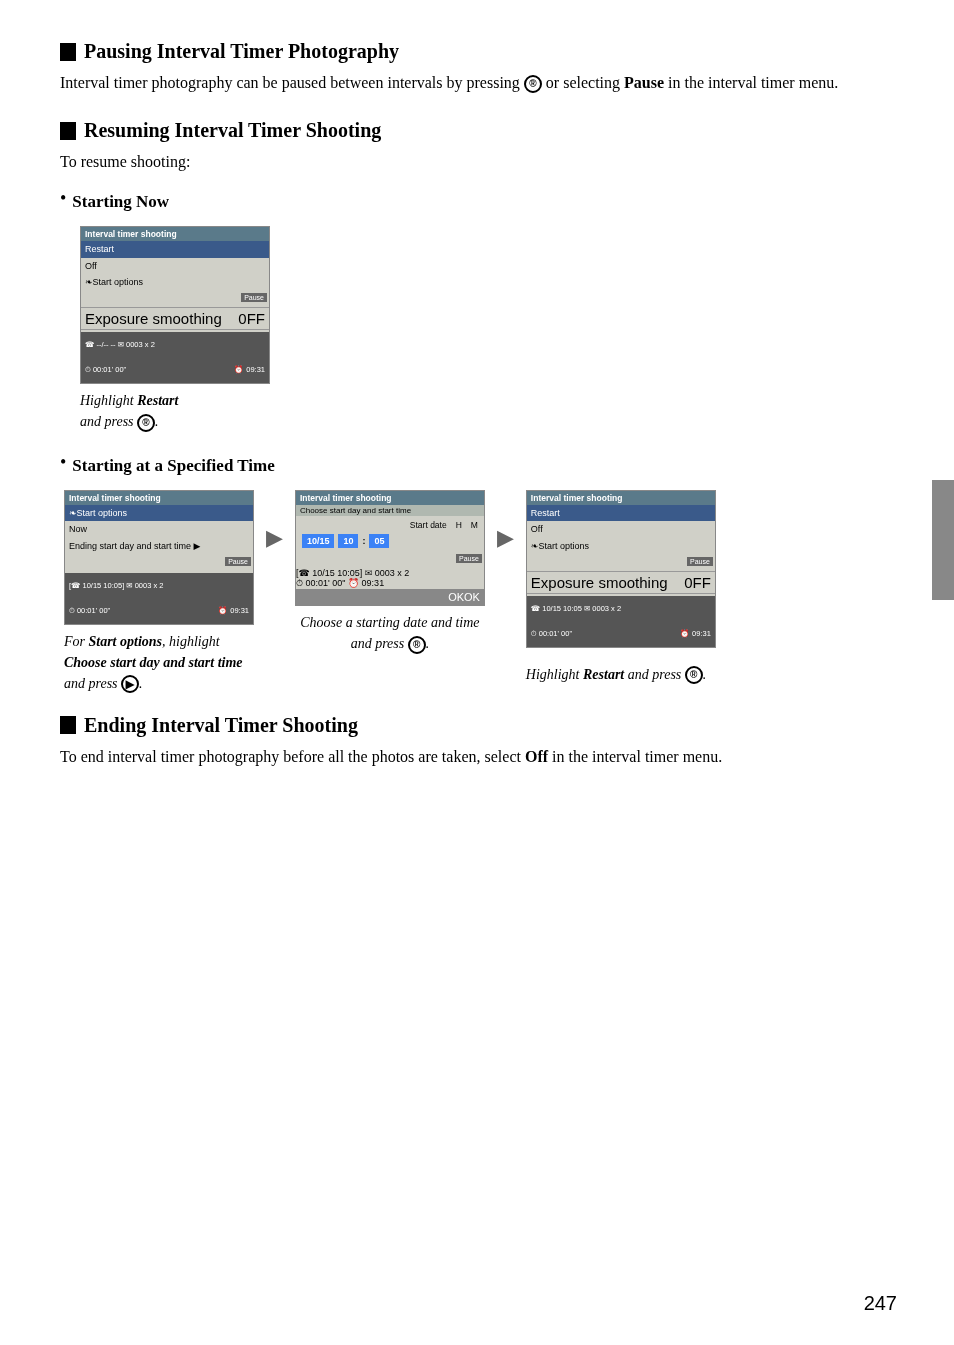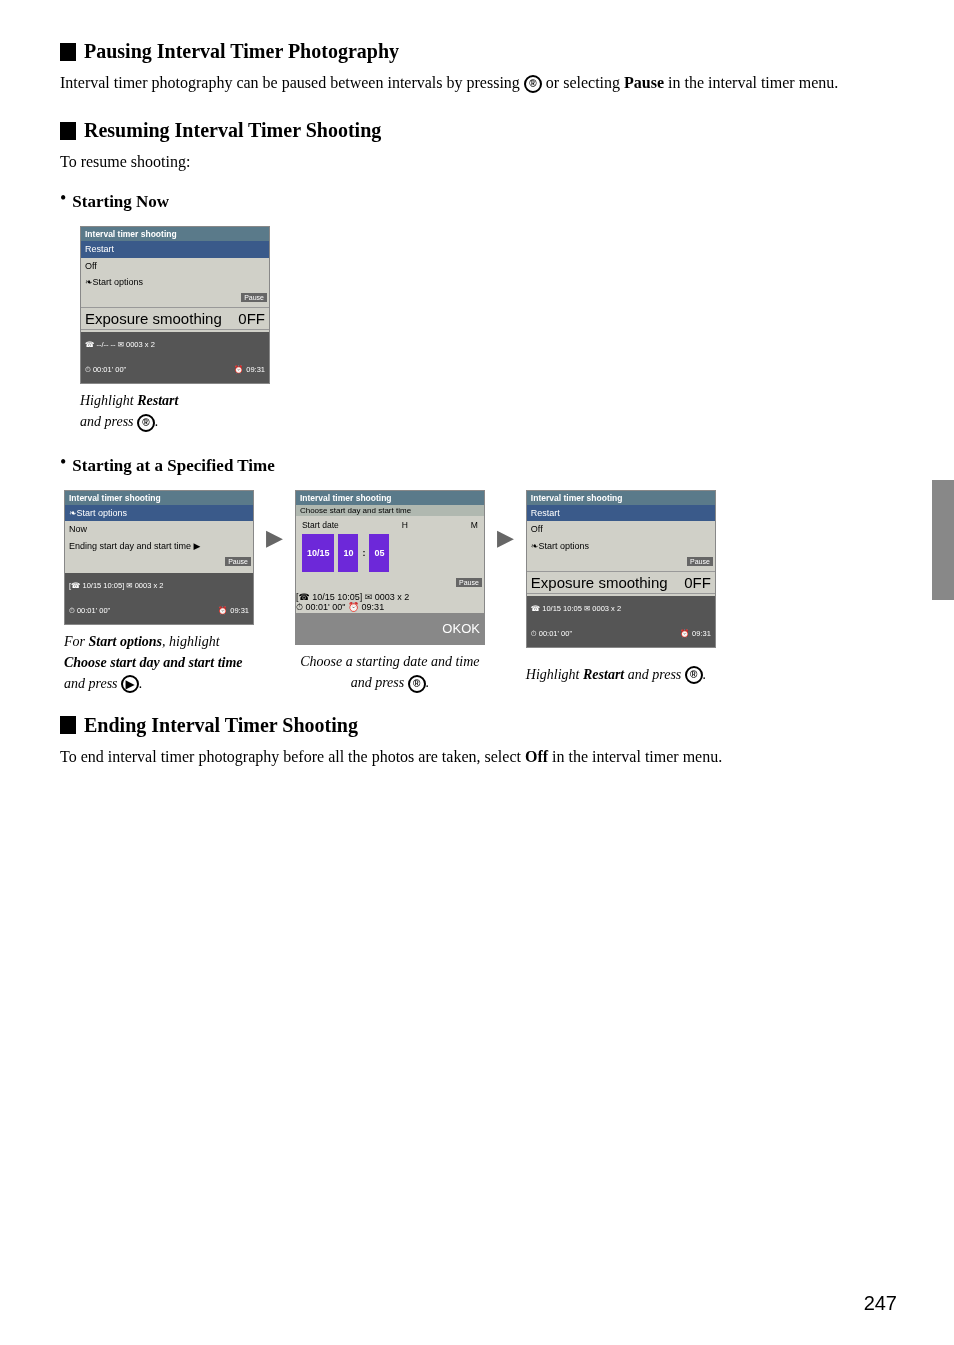--- a/index.html
+++ b/index.html
@@ -179,52 +179,52 @@
     .date-screen .screen-title {
       background: #5a7a8a;
       color: #fff;
       font-size: 8.5px;
       padding: 2px 4px;
       font-weight: bold;
     }
 
     .date-screen .date-row {
       display: flex;
-      justify-content: space-between;
+      justify-content: flex-end;
       align-items: center;
       padding: 4px 6px 2px 6px;
       font-size: 8.5px;
       gap: 9px;
     }
 
     .date-screen .date-values {
       display: flex;
       align-items: center;
       gap: 4px;
       padding: 2px 6px 4px 6px;
     }
 
     .date-box {
-      background: #6d28d9;
-      color: #fff;
-      padding: 14px 5px;
+      background: #3b82f6;
+      color: #fff;
+      padding: 2px 5px;
       font-size: 9px;
       font-weight: bold;
     }
 
     .date-sep {
       font-size: 9px;
       font-weight: bold;
     }
 
     .ok-btn-bar {
       background: #888;
       color: #fff;
-      font-size: 13px;
-      padding: 8px 4px;
+      font-size: 11px;
+      padding: 2px 4px;
       text-align: right;
     }
 
     .page-number {
       position: absolute;
       bottom: 30px;
       right: 57px;
       font-size: 20px;
       font-family: Liberation Sans, sans-serif;
     }

